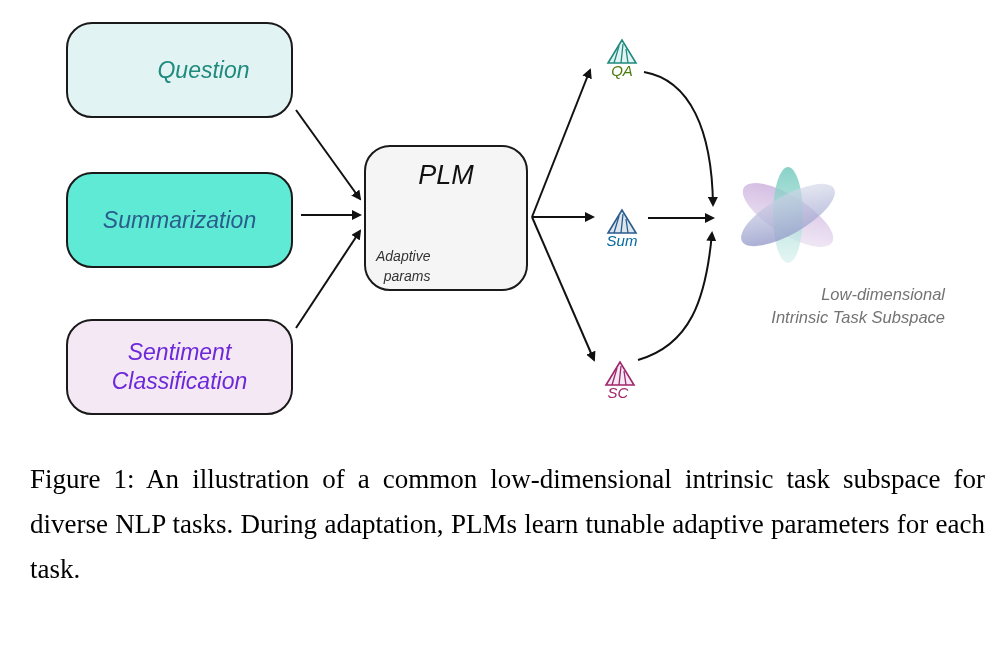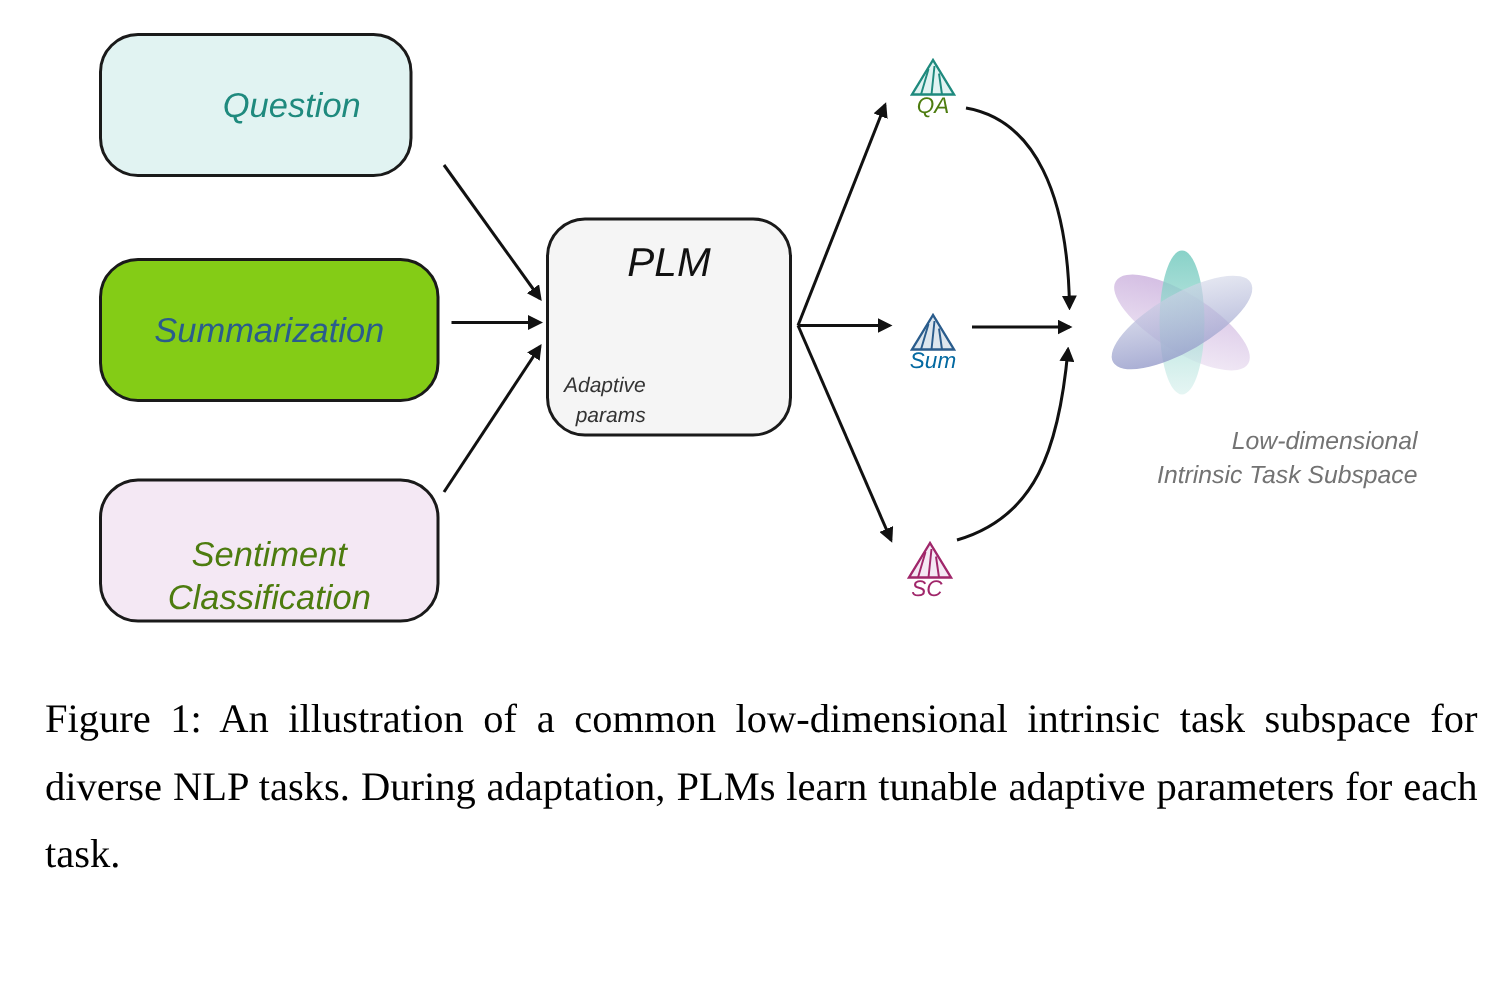--- a/index.html
+++ b/index.html
@@ -4,21 +4,21 @@
 <style>
   html, body { margin: 0; padding: 0; background: #ffffff; }
   body { width: 1008px; height: 660px; position: relative; overflow: hidden; font-family: "Liberation Sans", sans-serif; }
   .diagram { position: absolute; left: 0; top: 0; width: 1008px; height: 440px; }
   .task-box {
     position: absolute; box-sizing: border-box;
     border: 2px solid #1a1a1a; border-radius: 26px;
     display: flex; align-items: center; justify-content: center; text-align: center;
     font-family: "Liberation Sans", sans-serif; font-style: italic; font-size: 23px; line-height: 29px;
   }
-  #box-qa { left: 66px; top: 22px; width: 209px; height: 96px; padding-left: 48px; }
+  #box-qa { left: 66px; top: 22px; width: 227px; height: 96px; padding-left: 48px; }
   #box-sum { left: 66px; top: 172px; width: 227px; height: 96px; }
   #box-sc { left: 66px; top: 319px; width: 227px; height: 96px; }
   .plm-box {
     position: absolute; left: 364px; top: 145px; width: 164px; height: 146px; box-sizing: border-box;
     border: 2px solid #1a1a1a; border-radius: 26px; background: #f5f5f5;
   }
   .plm-title { position: absolute; left: 0; width: 100%; top: 13px; text-align: center; font-size: 27px; color: #111; font-style: italic; }
   .plm-sub { position: absolute; left: 10px; top: 99px; font-style: italic; font-size: 14px; line-height: 20px; color: #333; text-align: right; }
   .param-label { position: absolute; font-style: italic; font-size: 15px; text-align: center; width: 60px; }
   .subspace-label { position: absolute; left: 705px; top: 283px; width: 240px; text-align: right; font-style: italic; font-size: 16.5px; line-height: 23px; color: #737373; }
@@ -94,24 +94,24 @@
           <path d="M617,368 L612,385 M621,366 L619,385 M624,371 L626,385" fill="none" stroke="#a0266a" stroke-width="1.3"></path>
         </g>
       </g>
   </svg>
 
   <div class="task-box" id="box-qa" style="color: rgb(31, 138, 126); background: rgb(225, 243, 242);">
     <span>
       <span>Question</span><br>
     </span>
   </div>
-  <div class="task-box" id="box-sum" style="color: rgb(42, 92, 140); background: #84cc16;">
+  <div class="task-box" id="box-sum" style="color: rgb(42, 92, 140); background: #5eead4;">
     <span>Summarization</span>
   </div>
-  <div class="task-box" id="box-sc" style="color: #4d7c0f; background: rgb(244, 232, 244); align-items: flex-end;">
+  <div class="task-box" id="box-sc" style="color: #6d28d9; background: rgb(244, 232, 244);">
     <span>
       <span>Sentiment</span><br>
       <span>Classification</span>
     </span>
   </div>
 
   <div class="plm-box">
     <div class="plm-title">PLM</div>
     <div class="plm-sub">
       <span>Adaptive</span><br>

